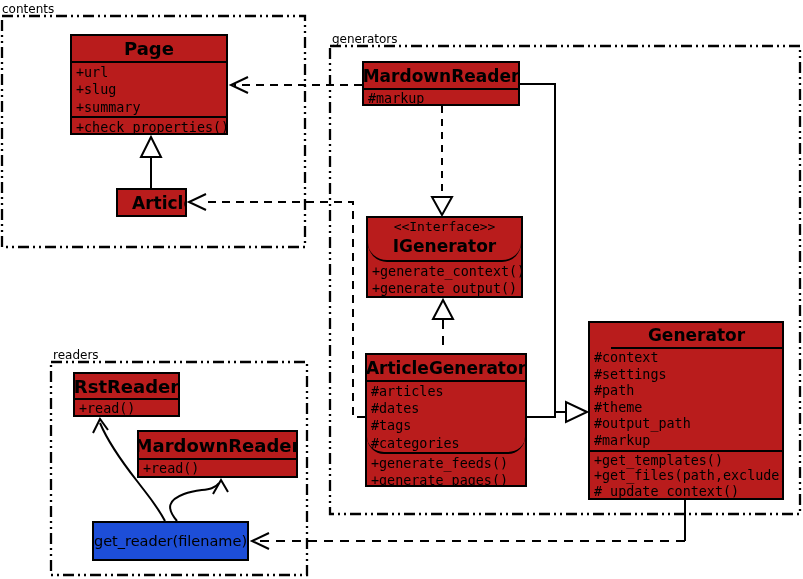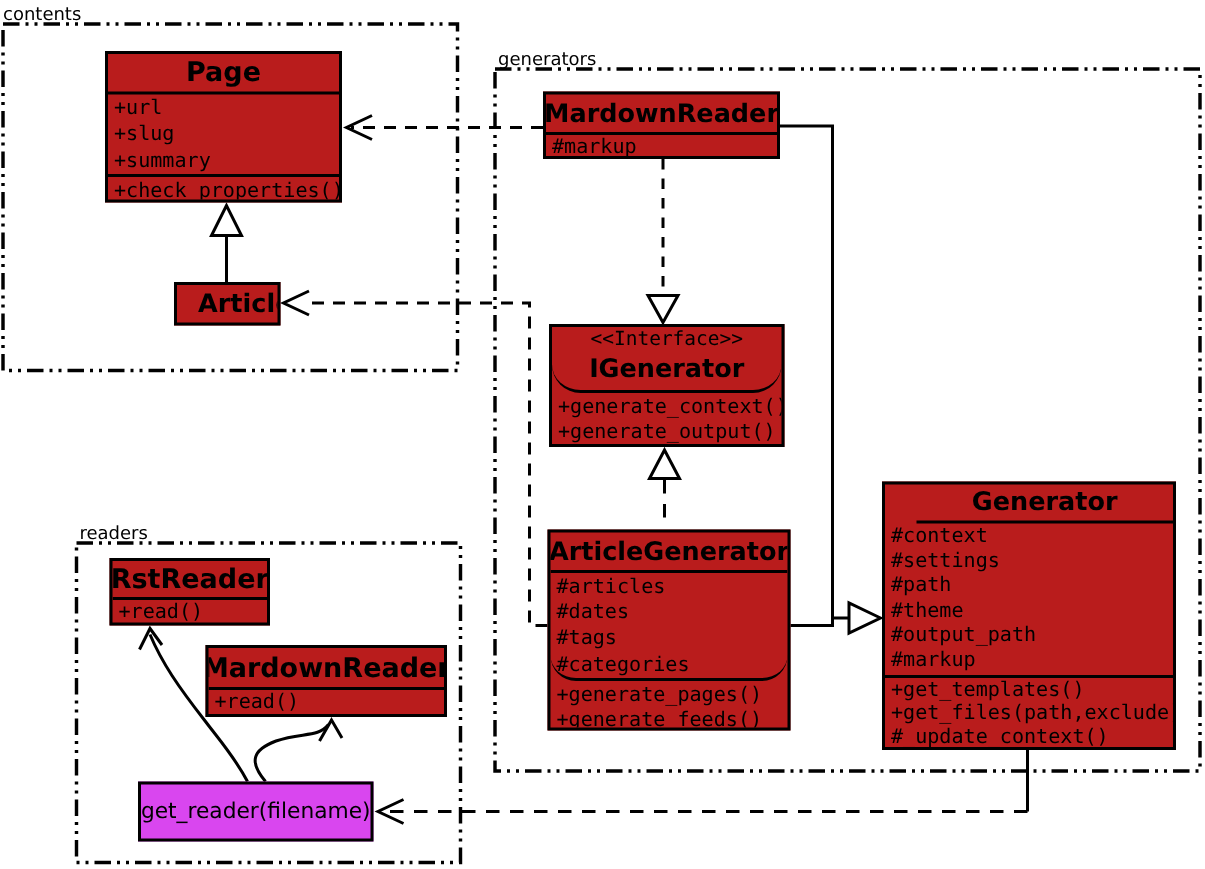--- a/index.html
+++ b/index.html
@@ -26,21 +26,21 @@
     font-family:"DejaVu Sans Mono", monospace; font-size:13.4px;
     padding:1px 2px 0 4px; white-space:nowrap; flex:0 0 auto;
   }
   .cls-attrs { flex:1 1 auto; }
   .cls-methods { border-top:2px solid #000; }
   .stereotype {
     font-family:"DejaVu Sans Mono", monospace; font-weight:normal;
     font-size:13px; text-align:center; line-height:18px;
   }
   .plainbox {
-    position:absolute; background:#d946ef; border:2px solid #000; box-sizing:border-box;
+    position:absolute; background:#1d4ed8; border:2px solid #000; box-sizing:border-box;
     display:flex; align-items:center; justify-content:center;
     font-size:14.5px; white-space:nowrap;
   }
 </style>
 </head>
 <body>
 
 <div class="stage">
 
   <svg class="edges" viewBox="0 0 803 579" xmlns="http://www.w3.org/2000/svg" fill="none" stroke="#000" stroke-width="2">
@@ -119,22 +119,22 @@
 
   <div class="cls" style="left:365px; top:353px; width:162px; height:134px;">
     <div class="cls-title sep" style="height:25px;">ArticleGenerator</div>
     <div class="cls-attrs sep" style="line-height:17.2px;border-radius:17px;">
       <div>#articles</div>
       <div>#dates</div>
       <div>#tags</div>
       <div>#categories</div>
     </div>
     <div class="cls-methods" style="border-top:none; line-height:17.5px;">
+      <div>+generate_feeds()</div>
       <div>+generate_pages()</div>
-      <div>+generate_feeds()</div>
     </div>
   </div>
 
   <div class="cls" style="left:588px; top:321px; width:196px; height:179px;">
     <div class="cls-title sep" style="height:24px;margin-left:21px;">Generator</div>
     <div class="cls-attrs sep" style="line-height:16.6px;">
       <div>#context</div>
       <div>#settings</div>
       <div>#path</div>
       <div>#theme</div>

